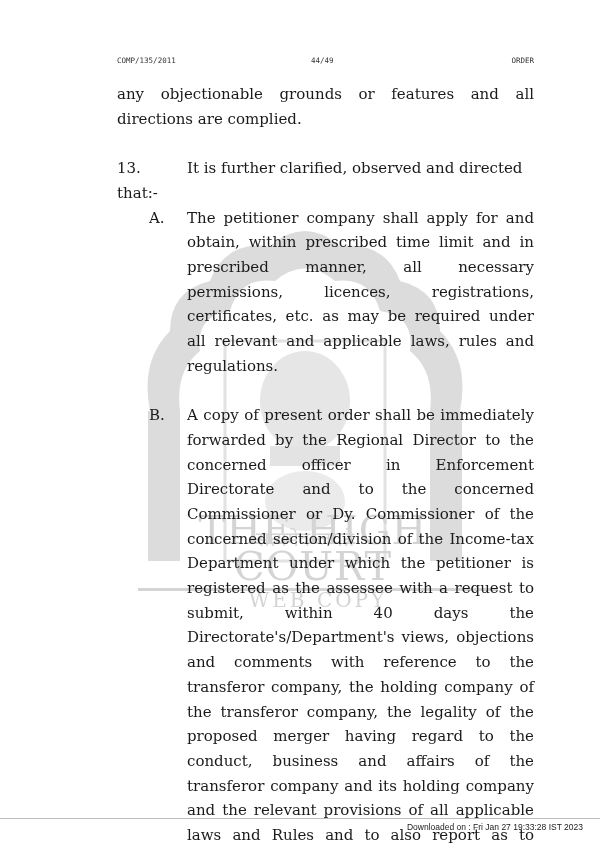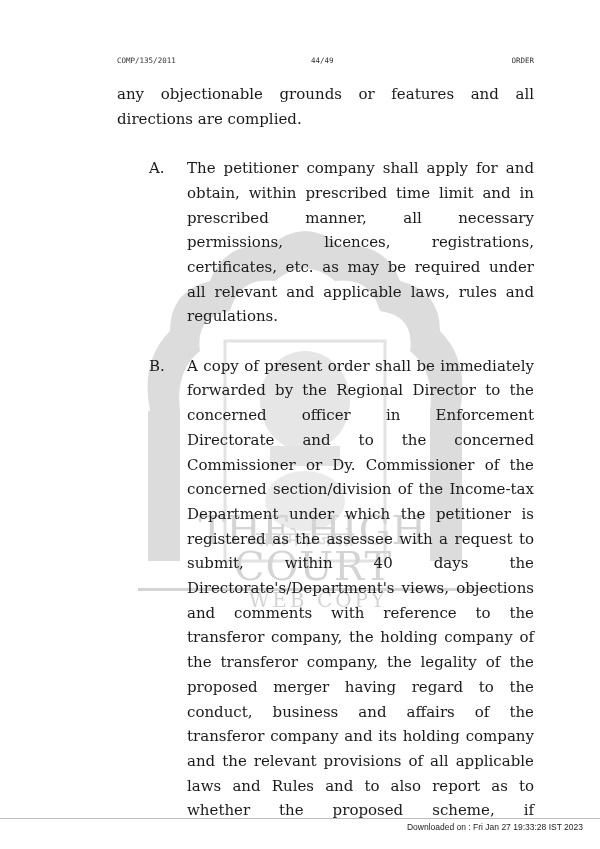--- a/index.html
+++ b/index.html
@@ -67,20 +67,21 @@
   </svg>
 </div>
 <div style="position:absolute; left:148px; top:512px; width:330px; z-index:0; font-family:'DejaVu Serif','Liberation Serif',serif; color:#d4d4d4; text-align:center;">
   <div style="font-size:40px; line-height:36px; letter-spacing:1px;">THE HIGH COURT</div>
   <div style="font-size:20px; line-height:18px; letter-spacing:3px; border-top:3px solid #d4d4d4; margin:4px 0 0 -10px; width:360px;">WEB COPY</div>
 </div>
 
 <div class="page-body">
   <p class="para intro">any objectionable grounds or features and all directions are complied.</p>
 
+  <p class="numbered"><span class="num">13.</span><span style="text-align:justify;">It is further clarified, observed and directed that:-</span></p>
 
   <div class="sub a" style="margin-top:0;">
     <span class="letter">A.</span>
     <p class="text">The petitioner company shall apply for and obtain, within prescribed time limit and in prescribed manner, all necessary permissions, licences, registrations, certificates, etc. as may be required under all relevant and applicable laws, rules and regulations.</p>
   </div>
 
   <div class="sub b">
     <span class="letter">B.</span>
     <p class="text">A copy of present order shall be immediately forwarded by the Regional Director to the concerned officer in Enforcement Directorate and to the concerned Commissioner or Dy. Commissioner of the concerned section/division of the Income-tax Department under which the petitioner is registered as the assessee with a request to submit, within 40 days the Directorate's/Department's views, objections and comments with reference to the transferor company, the holding company of the transferor company, the legality of the proposed merger having regard to the conduct, business and affairs of the transferor company and its holding company and the relevant provisions of all applicable laws and Rules and to also report as to whether the proposed scheme, if</p>
   </div>

